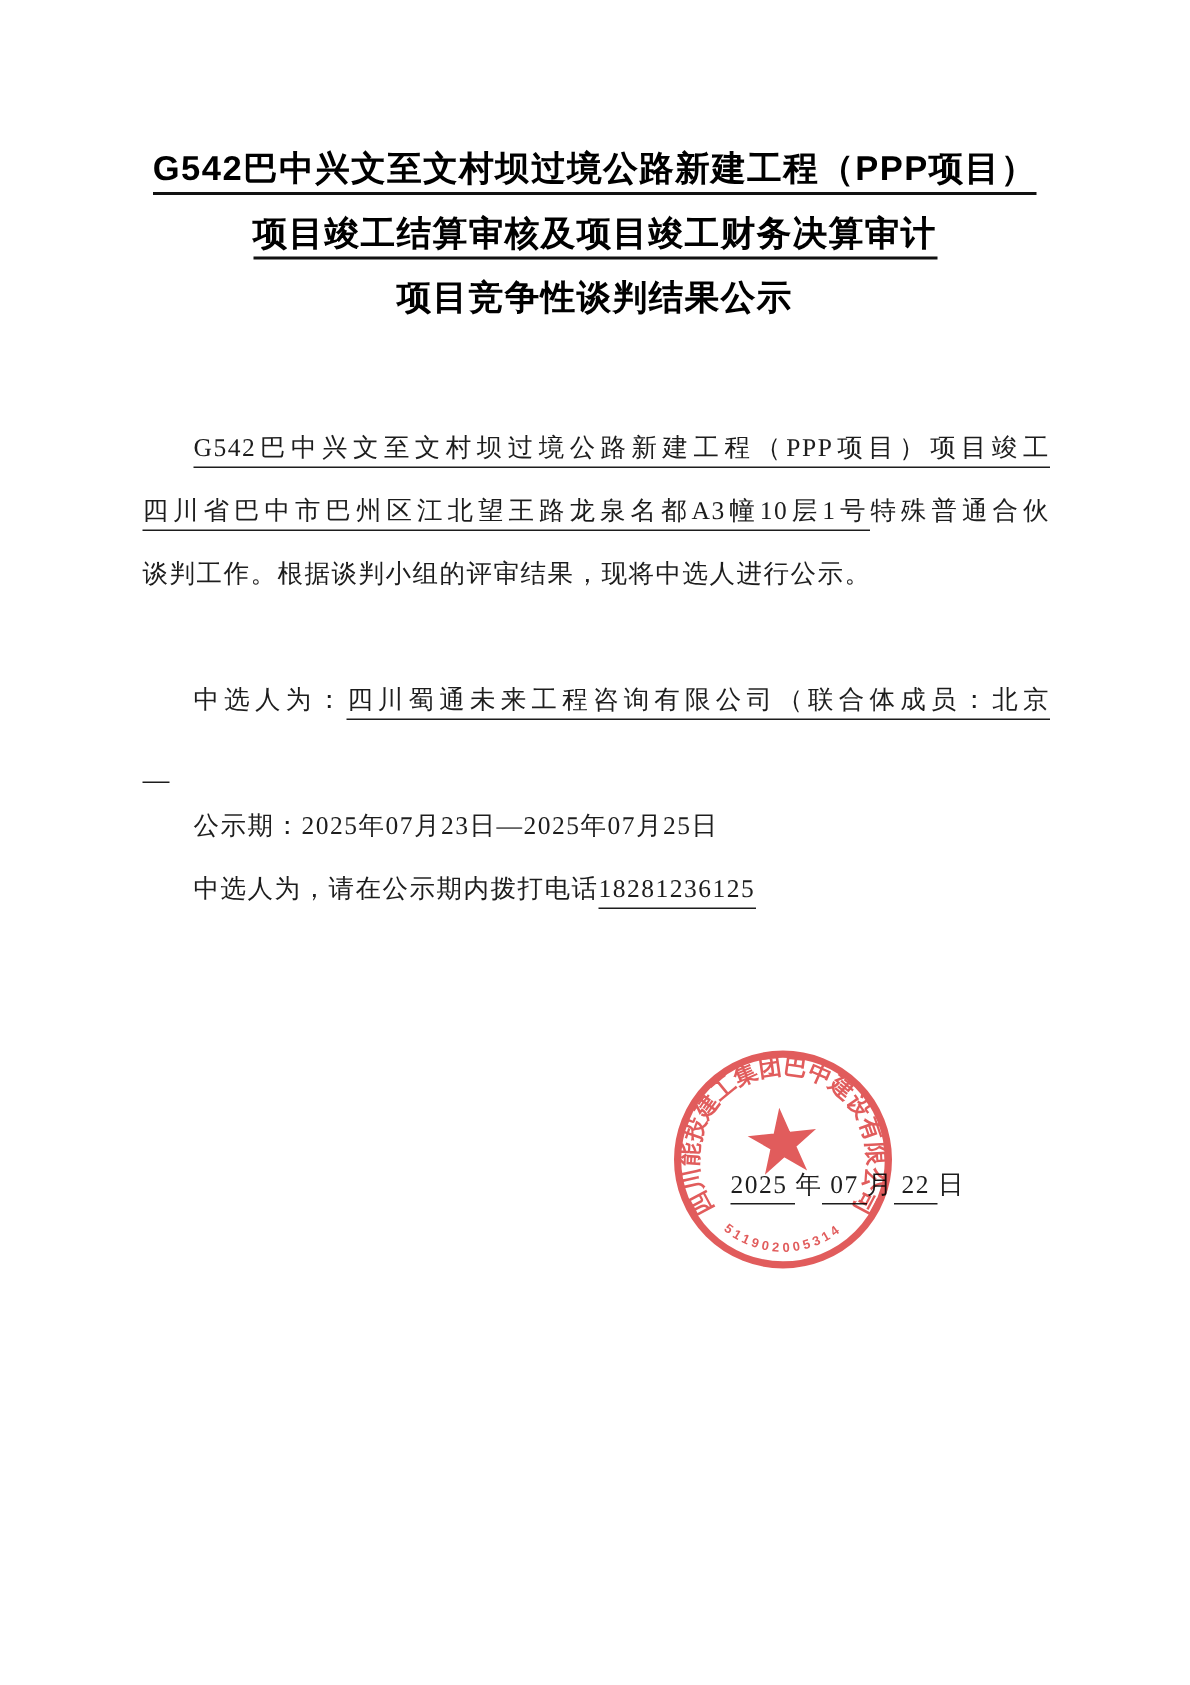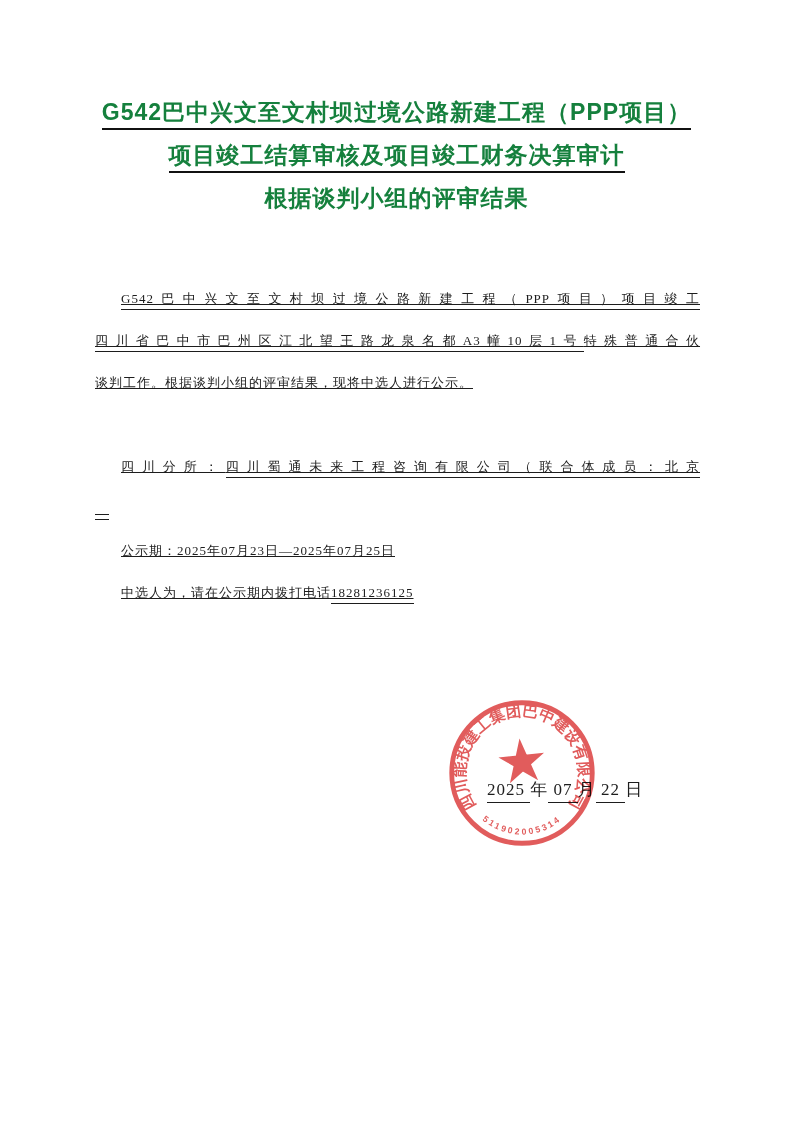--- a/index.html
+++ b/index.html
@@ -17,29 +17,28 @@
   }
   
   .title{
     padding-top:91px;
     text-align:center;
     font-family:"Liberation Sans","DejaVu Sans",sans-serif;
     font-weight:bold;
     font-size:23px;
     line-height:43px;
     letter-spacing:1px;
-    color:#15803d;
+    color:#000000;
   }
   .title .u{border-bottom:2px solid #111;padding-bottom:3px;}
   
   .para{
-    font-size:13px;
+    font-size:17px;
     line-height:42px;
     letter-spacing:1px;
-    text-decoration:underline;
   }
   .p1{margin-top:58px;}
   .p2{margin-top:42px;}
   .line{white-space:normal;}
   .jfy{text-align:justify;text-align-last:justify;}
   .ind{text-indent:2em;}
   .u{border-bottom:1px solid #1d1d1d;padding-bottom:3px;}
   
   .sig-line{
     position:absolute;
@@ -78,32 +77,32 @@
   }
 </style>
 </head>
 <body>
 
 <div class="page">
 
   <div class="title">
       <div class="line"><span class="u">G542巴中兴文至文村坝过境公路新建工程（PPP项目）</span></div>
       <div class="line"><span class="u">项目竣工结算审核及项目竣工财务决算审计</span></div>
-      <div class="line"><span>根据谈判小组的评审结果</span></div>
+      <div class="line"><span>项目竞争性谈判结果公示</span></div>
     </div>
 
   <div class="content">
     <div class="para p1">
         <div class="line jfy ind"><span class="u">G542巴中兴文至文村坝过境公路新建工程（PPP项目）项目竣工</span></div>
         <div class="line jfy"><span class="u">四川省巴中市巴州区江北望王路龙泉名都A3幢10层1号</span><span>特殊普通合伙</span></div>
         <div class="line"><span>谈判工作。根据谈判小组的评审结果，现将中选人进行公示。</span></div>
       </div>
 
     <div class="para p2">
-        <div class="line jfy ind"><span>四川分所：</span><span class="u">四川蜀通未来工程咨询有限公司（联合体成员：北京</span></div>
+        <div class="line jfy ind"><span>中选人为：</span><span class="u">四川蜀通未来工程咨询有限公司（联合体成员：北京</span></div>
         <div class="line"><span class="u">　</span></div>
         <div class="line ind"><span>公示期：2025年07月23日—2025年07月25日</span></div>
         <div class="line ind"><span>中选人为，请在公示期内拨打电话</span><span class="u">18281236125</span></div>
       </div>
   </div>
 
 
   <div class="sig-line date-line">
       <div class="line"><span class="u"> 2025 </span><span>年</span><span class="u"> 07 </span><span>月</span><span class="u"> 22 </span><span>日</span></div>
     </div>

